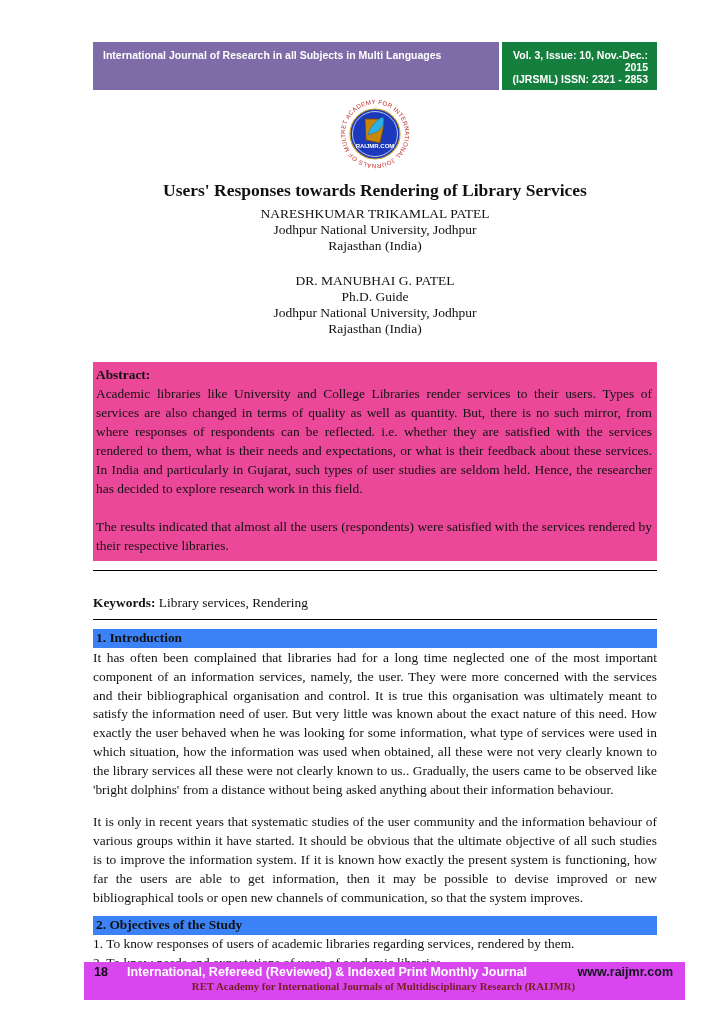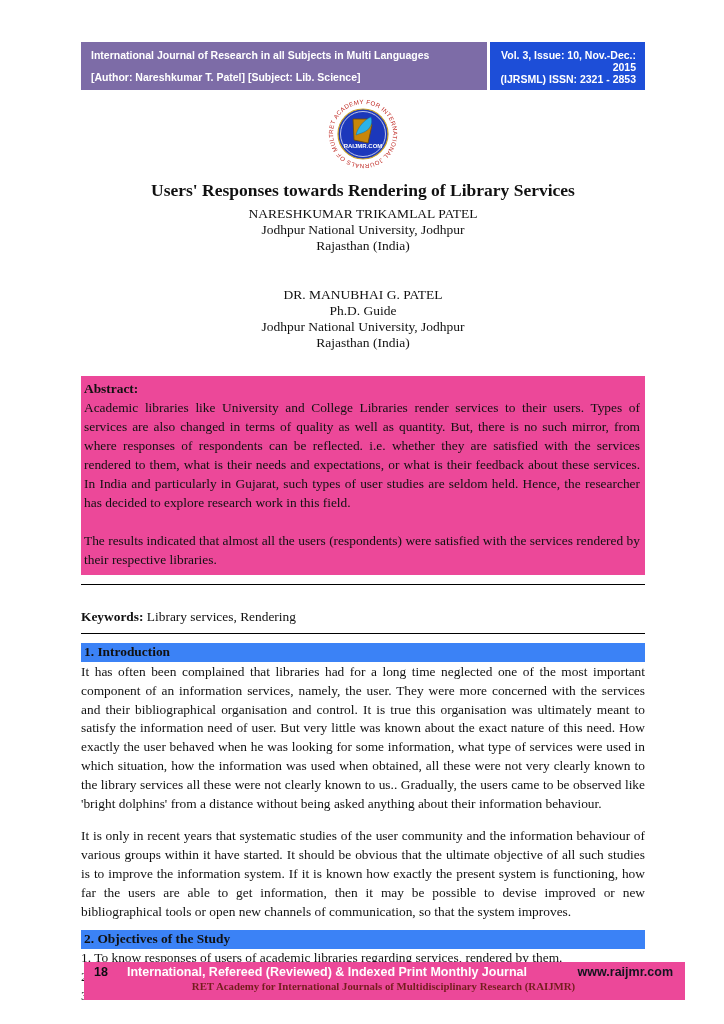--- a/index.html
+++ b/index.html
@@ -4,43 +4,43 @@
 <style>
   * { margin: 0; padding: 0; box-sizing: border-box; }
   html, body { background: #ffffff; }
   body {
     width: 724px; height: 1024px;
     position: relative;
     font-family: "Liberation Serif", serif;
     color: #111;
     overflow: hidden;
   }
-  .content { position: absolute; left: 81px; top: 0; width: 564px; }
+  .content { position: absolute; left: 93px; top: 0; width: 564px; }
 
   
   .hdr { display: flex; margin-top: 42px; height: 48px; }
   .hdr-left {
     background: #7d6ca7; color: #ffffff; width: 406px; margin-right: 3px;
     font-family: "Liberation Sans", sans-serif; font-weight: bold; font-size: 10.5px;
     padding: 7px 10px; display: flex; flex-direction: column; justify-content: space-between;
   }
   .hdr-right {
-    background: #1d4ed8; color: #ffffff; flex: 1;
+    background: #15803d; color: #ffffff; flex: 1;
     font-family: "Liberation Sans", sans-serif; font-weight: bold; font-size: 10.5px;
     padding: 7px 9px; display: flex; flex-direction: column; justify-content: space-between;
     text-align: right;
   }
 
   
   .logo-wrap { display: flex; justify-content: center; margin-top: 5px; }
 
   
   .title { text-align: center; font-size: 17.5px; font-weight: bold; margin-top: 7px; }
   .author-block { text-align: center; font-size: 13.5px; line-height: 16px; margin-top: 5px; }
-  .author-block.second { margin-top: 33px; }
+  .author-block.second { margin-top: 19px; }
 
   
   .abstract {
     background: #ec4899; margin-top: 25px; padding: 3px 5px 6px 3px;
     font-size: 13.4px; line-height: 19px; text-align: justify;
   }
   .abstract .abs-head { font-weight: bold; }
   .abstract .gap { height: 19px; }
 
   .rule { border: none; border-top: 1.8px solid #000; margin-top: 9px; }
@@ -53,21 +53,21 @@
     background: #3b82f6; font-weight: bold; font-size: 13.4px;
     margin-top: 9px; padding: 1px 4px 2px 3px;
   }
   .para { font-size: 13.4px; line-height: 18.8px; text-align: justify; margin-top: 1px; }
   .para + .para { margin-top: 14px; }
   .obj-item { font-size: 13.4px; line-height: 18.6px; }
 
   
   .footer {
     position: absolute; left: 84px; top: 962px; width: 601px; height: 38px;
-    background: #ec4899; padding: 3px 12px 2px 10px;
+    background: #d946ef; padding: 3px 12px 2px 10px;
   }
   .footer-row1 {
     display: flex; align-items: baseline;
     font-family: "Liberation Sans", sans-serif; font-weight: bold; font-size: 12.5px;
   }
   .footer-pagenum { color: #0d0d12; margin-right: 10px; }
   .footer-main { color: #ffffff; padding-left: 9px; }
   .footer-site { color: #14141f; margin-left: auto; }
   .footer-row2 {
     text-align: center; color: #741d1d; font-weight: bold; font-size: 10.8px;
@@ -75,21 +75,20 @@
   }
 </style>
 </head>
 <body>
 
 <div class="content">
 
   <div class="hdr">
     <div class="hdr-left">
       <div>International Journal of Research in all Subjects in Multi Languages</div>
-      <div>[Author: Nareshkumar T. Patel] [Subject: Lib. Science]</div>
     </div>
     <div class="hdr-right">
       <div>Vol. 3, Issue: 10, Nov.-Dec.: 2015</div>
       <div>(IJRSML)  ISSN: 2321 - 2853</div>
     </div>
   </div>
 
   <div class="logo-wrap">
     <svg width="96" height="78" viewBox="0 0 96 78">
       <defs>

